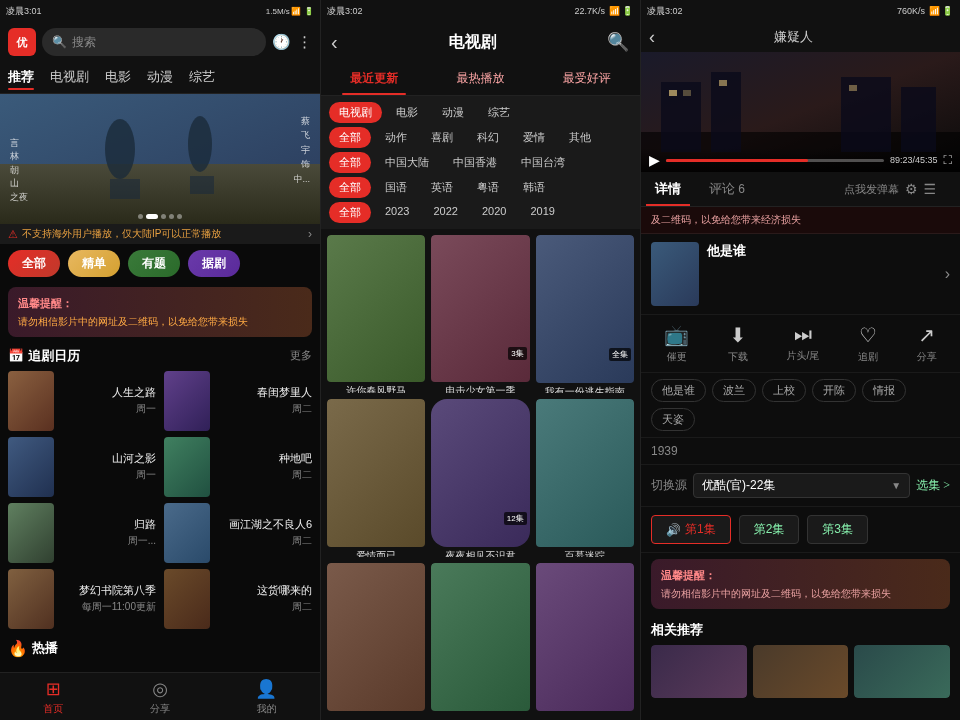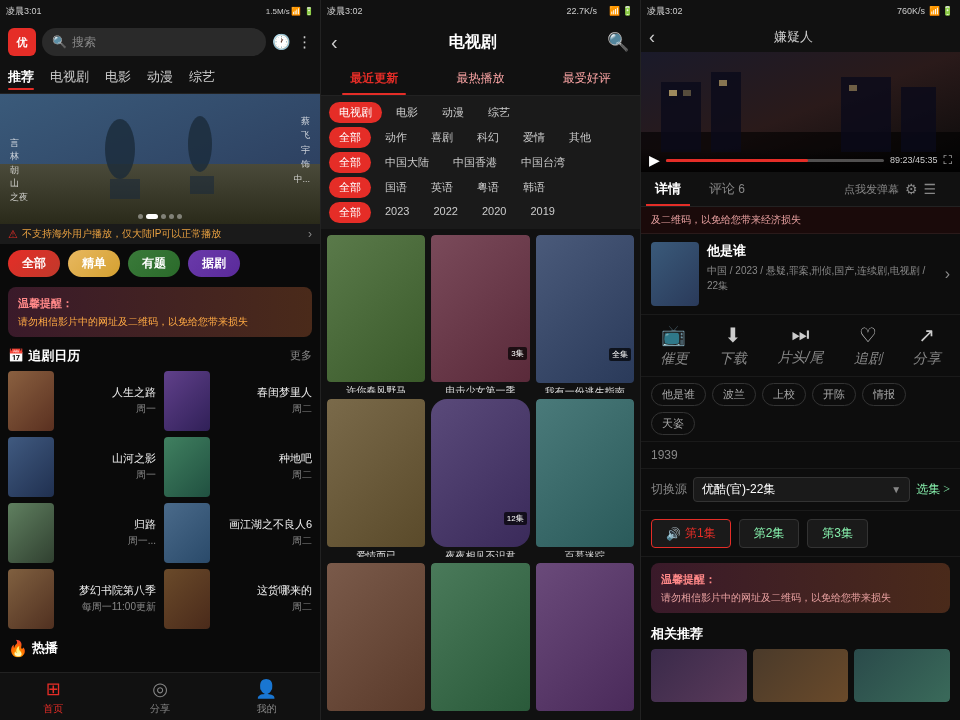--- a/index.html
+++ b/index.html
@@ -476,21 +476,21 @@
       padding: 8px 4px;
       display: flex;
       justify-content: space-around;
       border-bottom: 1px solid #1a1a1a;
     }
     .p3-action-btn {
       display: flex; flex-direction: column; align-items: center;
       gap: 3px; cursor: pointer;
     }
     .p3-action-icon { font-size: 20px; color: #ccc; }
-    .p3-action-label { font-size: 14px; color: #888; font-style: italic; }
+    .p3-action-label { font-size: 10px; color: #888; }
 
     .p3-tags {
       padding: 6px 10px;
       display: flex; flex-wrap: wrap; gap: 6px;
       border-bottom: 1px solid #1a1a1a;
     }
     .p3-tag {
       padding: 3px 10px;
       border: 1px solid #333;
       border-radius: 12px;
@@ -790,21 +790,21 @@
       <span>我的</span>
     </div>
   </div>
 
 </div>
 
 <div class="panel2">
 
   <div class="p2-statusbar">
     <span>凌晨3:02</span>
-    <div style="display:flex;gap:12px;align-items:center;">
+    <div style="display:flex;gap:4px;align-items:center;">
       <span>22.7K/s</span>
       <span>📶 🔋</span>
     </div>
   </div>
 
   <div class="p2-topbar">
     <span class="p2-back">‹</span>
     <span class="p2-title">电视剧</span>
     <span class="p2-search-icon">🔍</span>
   </div>
@@ -974,21 +974,20 @@
   <div class="p3-qr-warning">
     <span>及二维码，以免给您带来经济损失</span>
   </div>
 
   <div class="p3-show-info">
     <div class="p3-show-thumb">
       <div class="p3-show-thumb-inner"></div>
     </div>
     <div class="p3-show-details">
       <div class="p3-show-title">他是谁</div>
-      <div class="p3-show-meta">中国 / 2023 / 悬疑,罪案,刑侦,国产,连续剧,电视剧 / 22集</div>
     </div>
     <div class="p3-show-more">›</div>
   </div>
 
   <div class="p3-actions">
     <div class="p3-action-btn">
       <span class="p3-action-icon">📺</span>
       <span class="p3-action-label">催更</span>
     </div>
     <div class="p3-action-btn">

